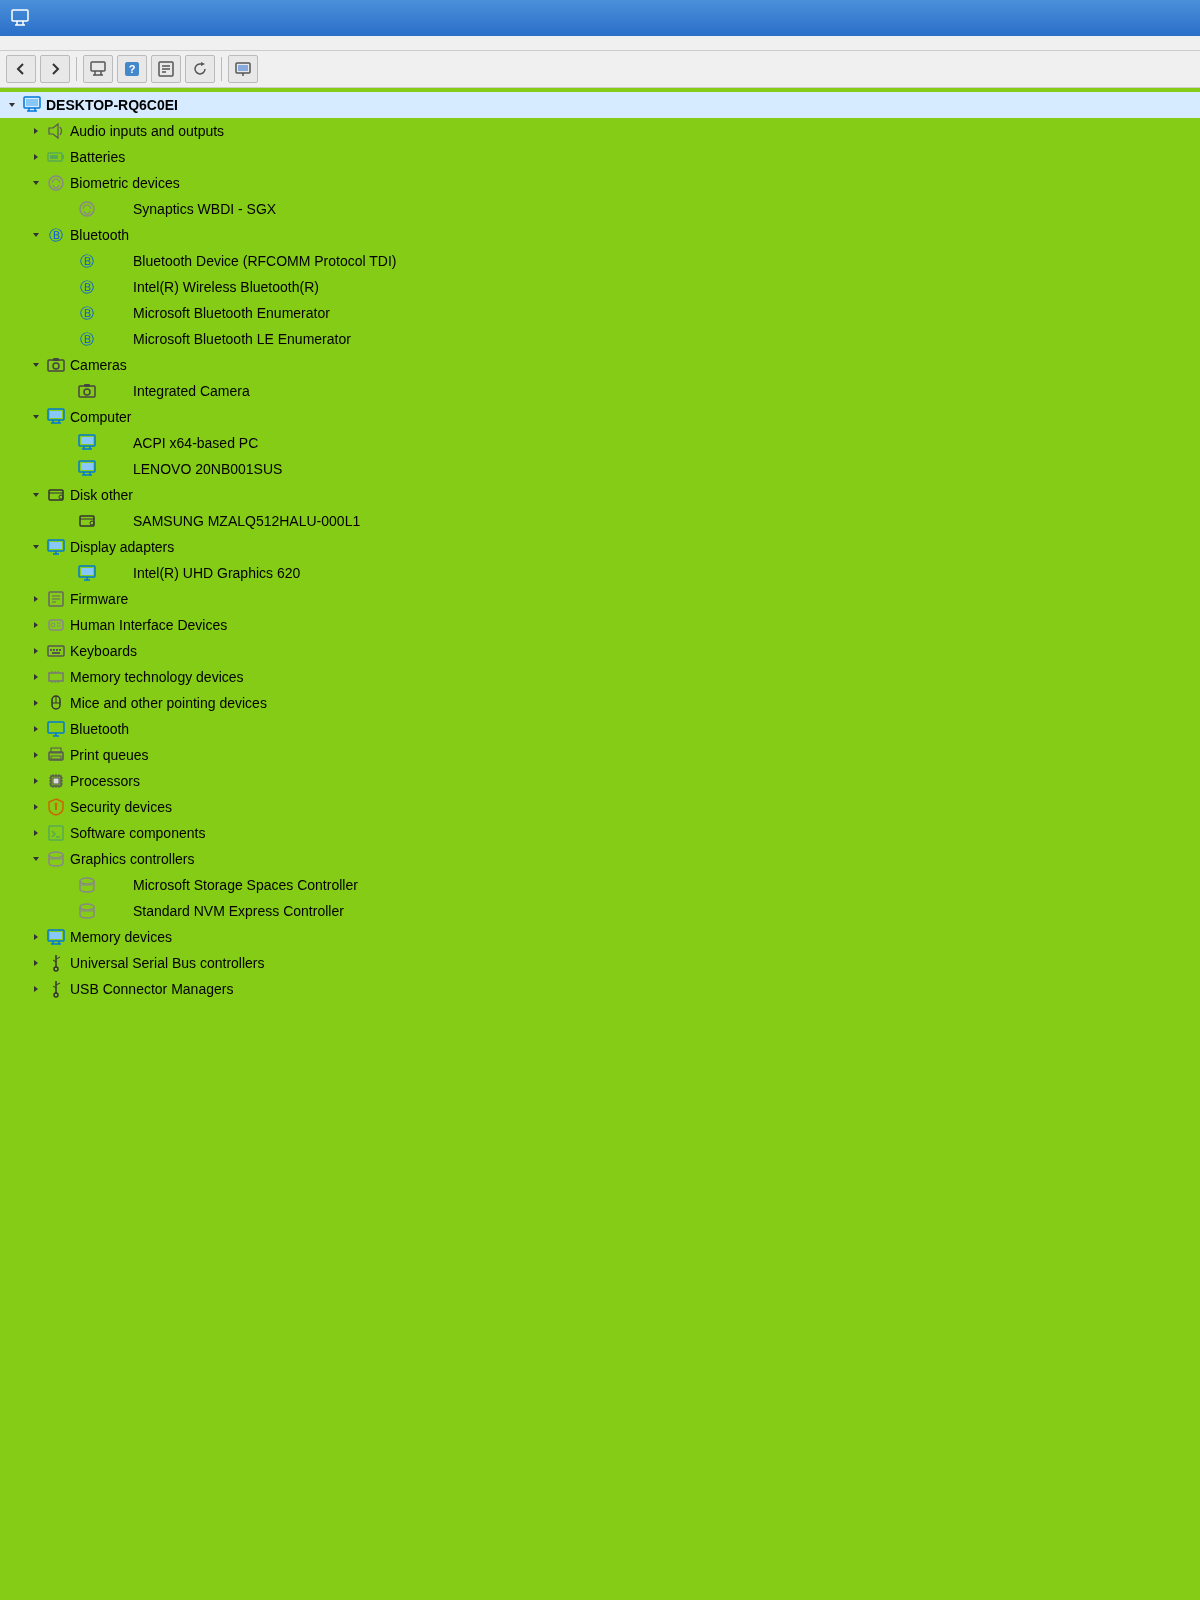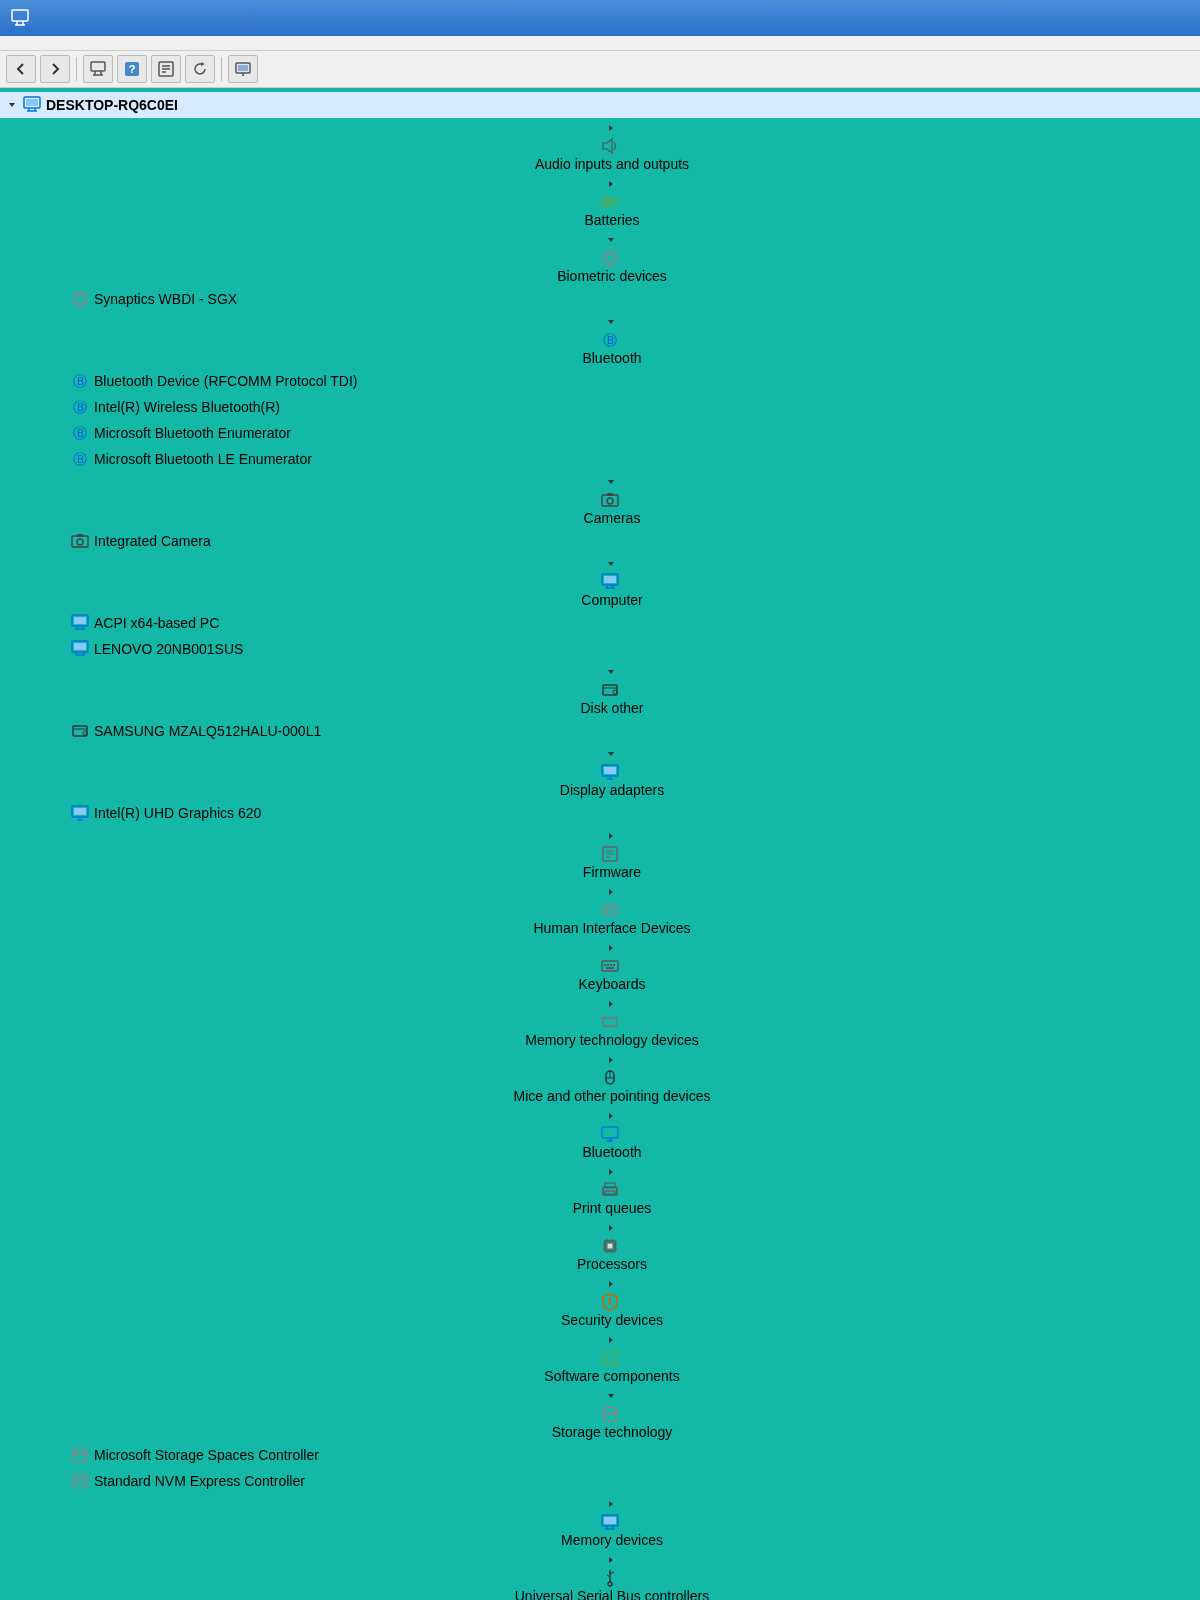--- a/index.html
+++ b/index.html
@@ -88,21 +88,21 @@
     .toolbar-separator {
       width: 1px;
       height: 24px;
       background: #bbb;
       margin: 0 2px;
     }
 
     .content {
       flex: 1;
       overflow-y: auto;
-      background: #14b8a6;
+      background: #84cc16;
       padding: 0;
     }
 
     .tree {
       padding: 4px 0;
     }
 
     .tree-item {
       display: flex;
       align-items: center;
@@ -116,22 +116,22 @@
       background: #0078d7;
       color: white;
     }
 
     .tree-item.root {
       background: #d6ebff;
       font-weight: bold;
     }
 
     .indent-0 { padding-left: 4px; }
-    .indent-1 { padding-left: 28px; flex-direction: column; }
-    .indent-2 { padding-left: 52px; }
+    .indent-1 { padding-left: 28px; }
+    .indent-2 { padding-left: 27px; gap: 32px; }
 
     .expand-btn {
       width: 16px;
       height: 16px;
       display: inline-flex;
       align-items: center;
       justify-content: center;
       font-size: 10px;
       color: #333;
       cursor: pointer;
@@ -671,21 +671,21 @@
               <polygon points="2,3 8,3 5,7" fill="#333"></polygon>
             </svg>
           </span>
           <span class="item-icon">
             <svg width="18" height="18" viewBox="0 0 18 18">
               <ellipse cx="9" cy="5" rx="7" ry="3" fill="none" stroke="#888" stroke-width="1.5"></ellipse>
               <path d="M2 5 L2 13 Q2 16 9 16 Q16 16 16 13 L16 5" stroke="#888" stroke-width="1.5" fill="none"></path>
               <line x1="2" y1="9" x2="16" y2="9" stroke="#888" stroke-width="1"></line>
             </svg>
           </span>
-          <span class="item-label">Storage technology</span>
+          <span class="item-label">Graphics controllers</span>
         </div>
         <div class="tree-item indent-2">
           <span class="expand-btn">
             <span style="display:inline-block;width:10px;"></span>
           </span>
           <span class="item-icon">
             <svg width="18" height="18" viewBox="0 0 18 18">
               <ellipse cx="9" cy="5" rx="7" ry="3" fill="none" stroke="#888" stroke-width="1.5"></ellipse>
               <path d="M2 5 L2 13 Q2 16 9 16 Q16 16 16 13 L16 5" stroke="#888" stroke-width="1.5" fill="none"></path>
               <line x1="2" y1="9" x2="16" y2="9" stroke="#888" stroke-width="1"></line>

